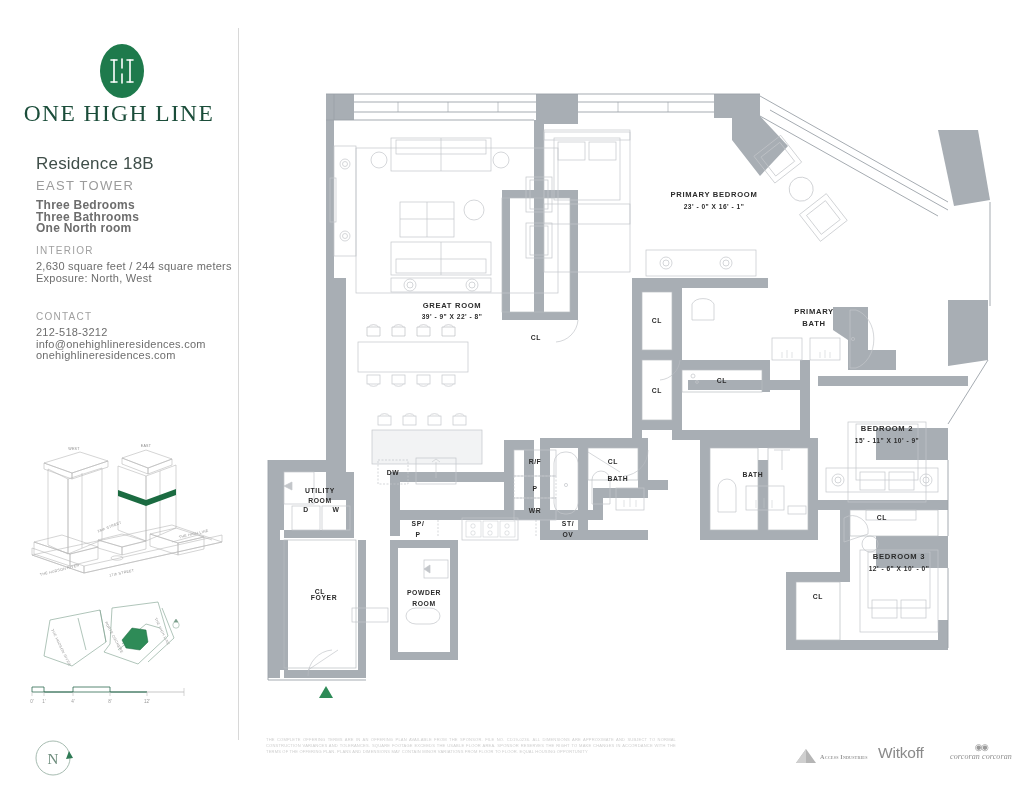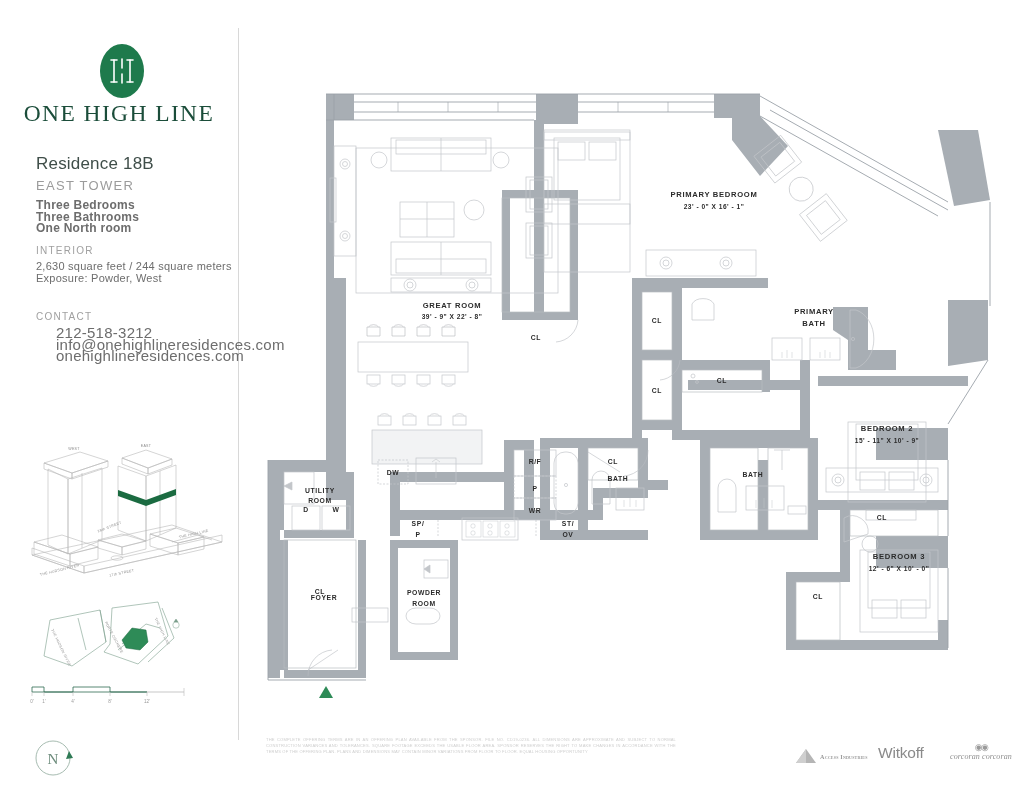--- a/index.html
+++ b/index.html
@@ -55,22 +55,22 @@
   .sec-label {
     font-size:10px; letter-spacing:1.25px; color:#a0a0a0;
   }
   .interior-block { position:absolute; left:36px; top:237px; }
   .interior-block .body {
     font-size:11px; line-height:11.7px; color:#6d6d6d;
     letter-spacing:.25px; margin-top:5px;
   }
   .contact-block { position:absolute; left:36px; top:303px; }
   .contact-block .body {
-    font-size:15px; line-height:11.7px; color:#6d6d6d;
-    letter-spacing:.25px; margin-top:5px;margin-left:20px;
+    font-size:11px; line-height:11.7px; color:#6d6d6d;
+    letter-spacing:.25px; margin-top:5px;
   }
 
   .building-dia { position:absolute; left:22px; top:422px; width:210px; height:150px; }
   .site-dia { position:absolute; left:26px; top:590px; width:200px; height:80px; }
   .scalebar { position:absolute; left:26px; top:672px; width:170px; height:30px; }
   .compass { position:absolute; left:28px; top:722px; width:56px; height:56px; }
 
   
   .plan { position:absolute; left:248px; top:20px; width:788px; height:720px; }
   .plan svg { display:block; }
@@ -144,21 +144,21 @@
     <div class="spec-list">
       <div>Three Bedrooms</div>
       <div>Three Bathrooms</div>
       <div>One North room</div>
     </div>
 
     <div class="interior-block">
       <div class="sec-label">INTERIOR</div>
       <div class="body">
         <div>2,630 square feet / 244 square meters</div>
-        <div>Exposure: Powder, West</div>
+        <div>Exposure: North, West</div>
       </div>
     </div>
 
     <div class="contact-block">
       <div class="sec-label">CONTACT</div>
       <div class="body">
         <div>212-518-3212</div>
         <div>info@onehighlineresidences.com</div>
         <div>onehighlineresidences.com</div>
       </div>

